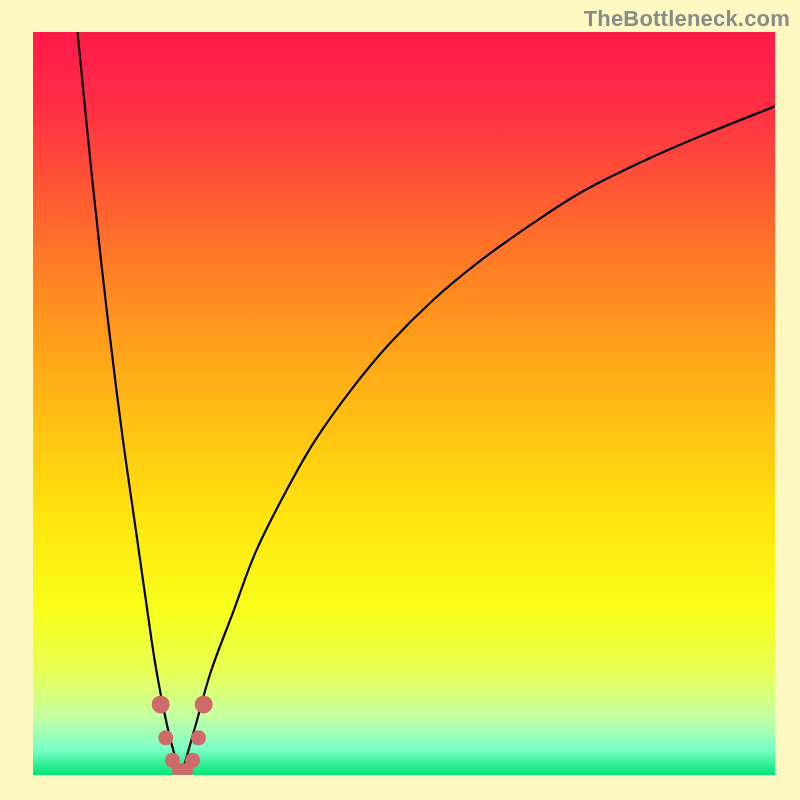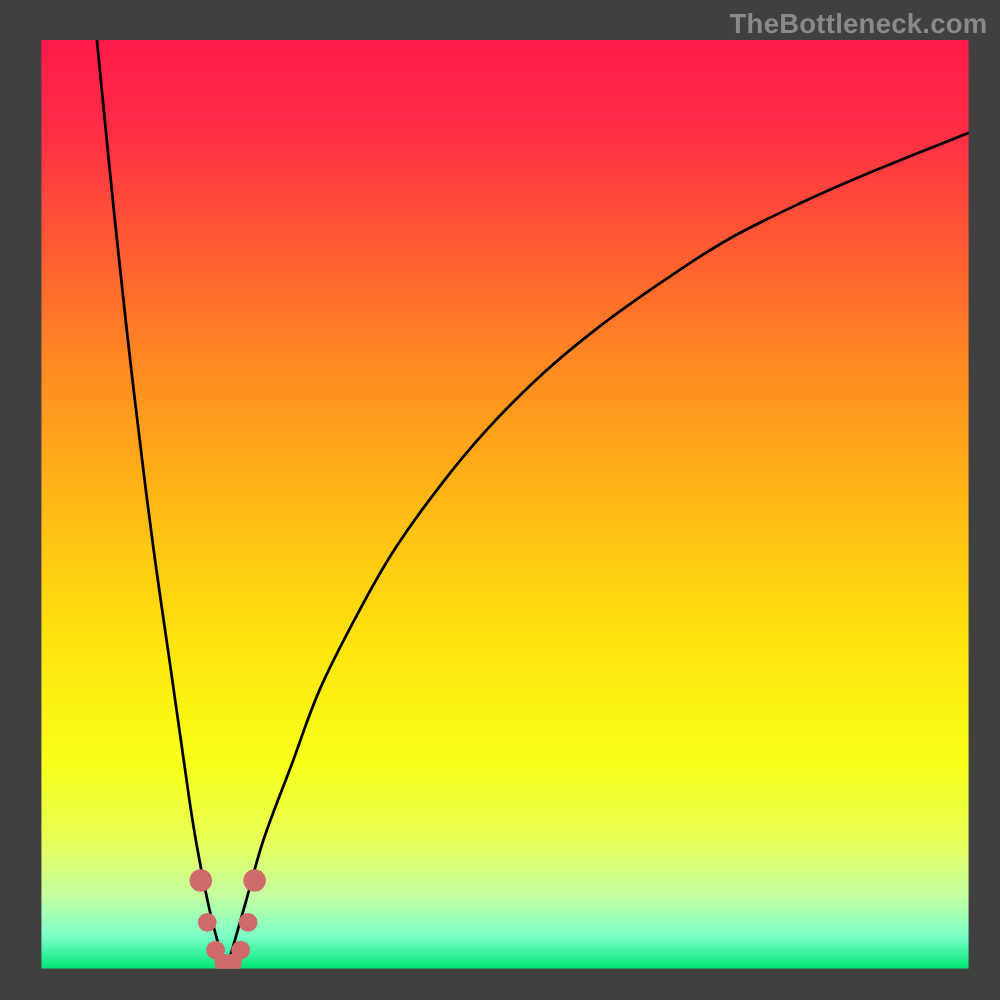--- a/index.html
+++ b/index.html
@@ -9,21 +9,21 @@
     height: 800px;
     background: #000;
     overflow: hidden;
   }
   .frame {
     position: absolute;
     left: 0;
     top: 0;
     width: 800px;
     height: 800px;
-    background: #404040;
+    background: #fef9c3;
   }
   .plot {
     position: absolute;
     box-sizing: border-box;
   }
   .watermark {
     position: absolute;
     font-family: Arial, Helvetica, sans-serif;
     font-weight: 600;
     color: #8a8a8a;

